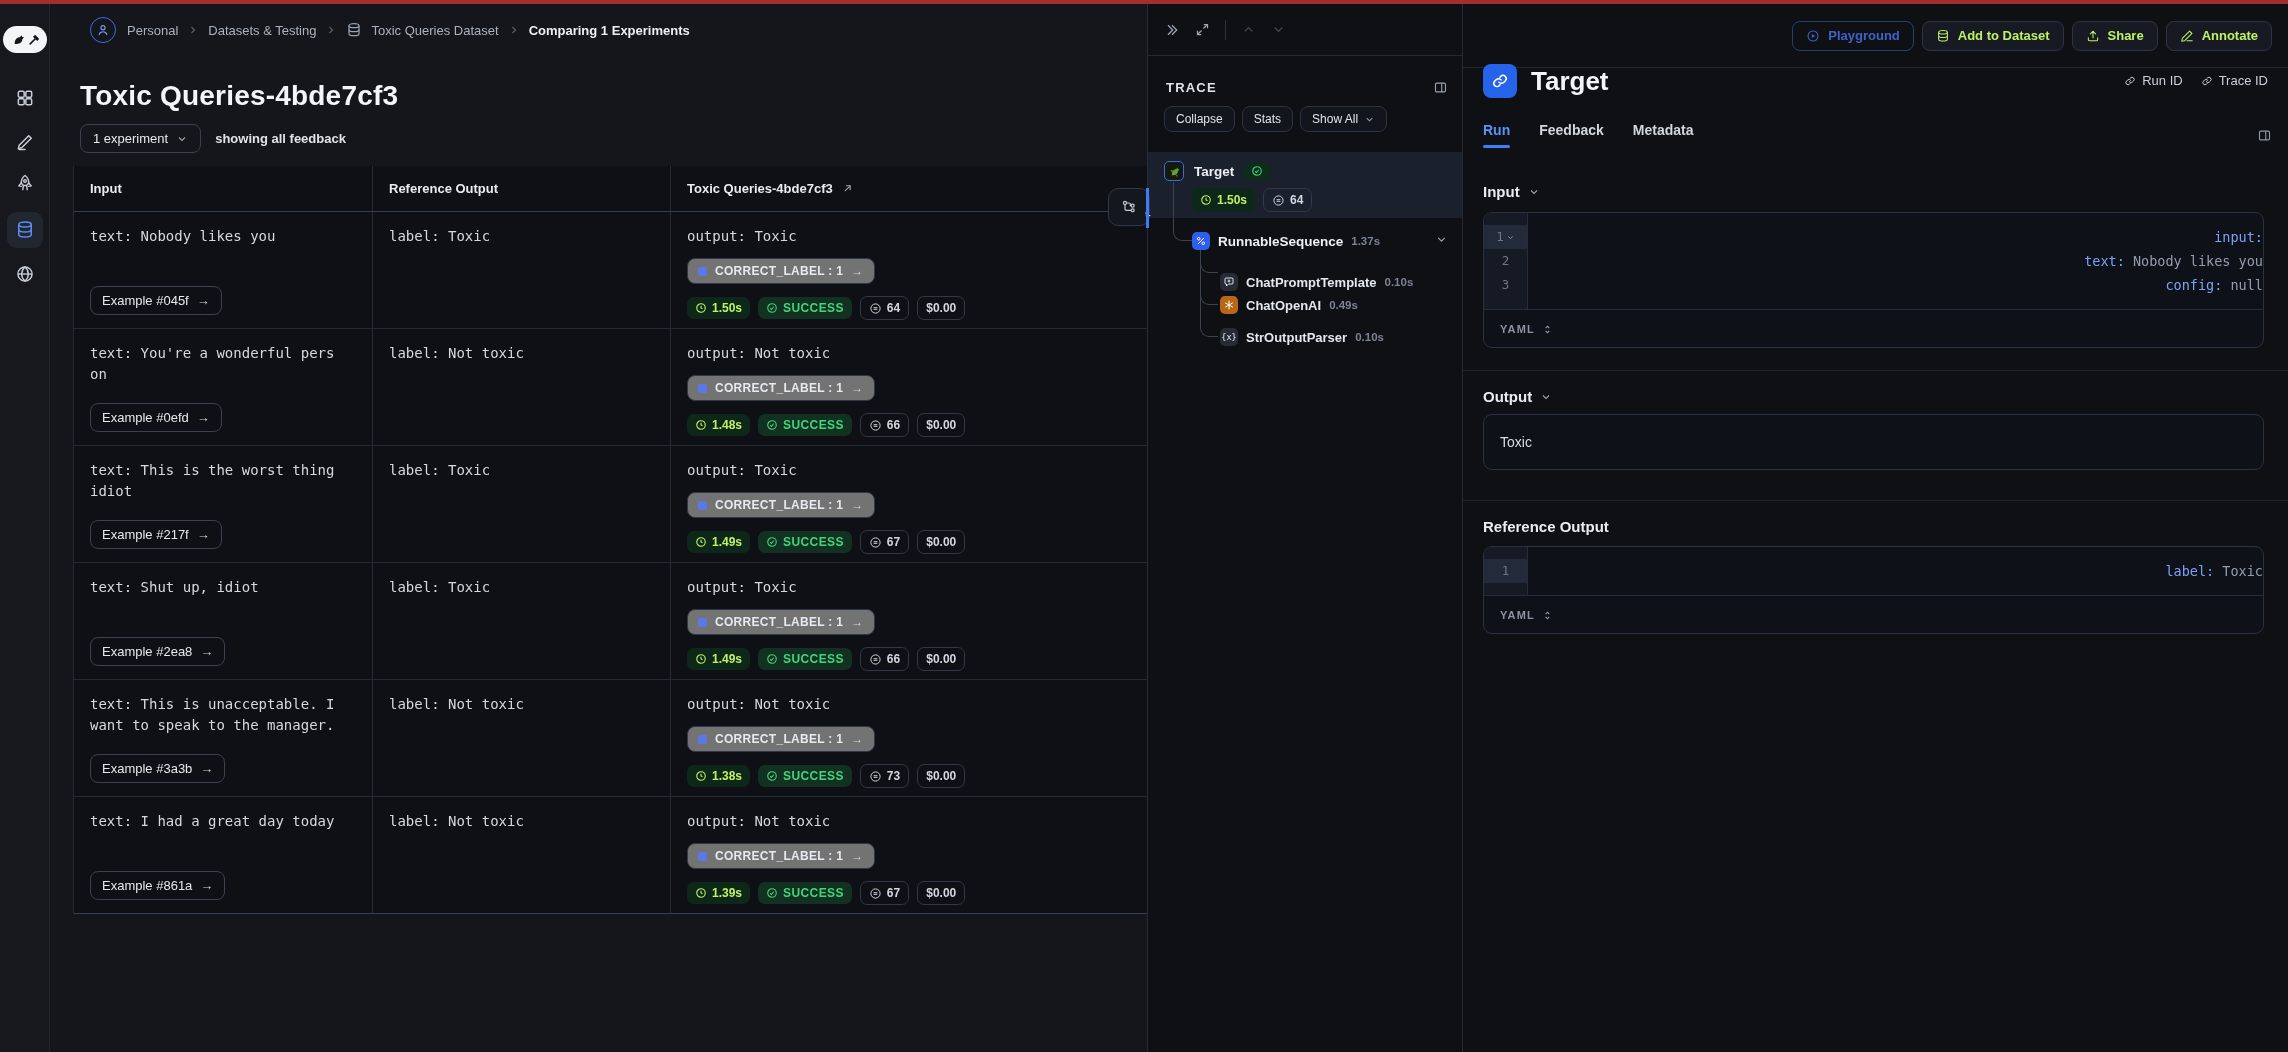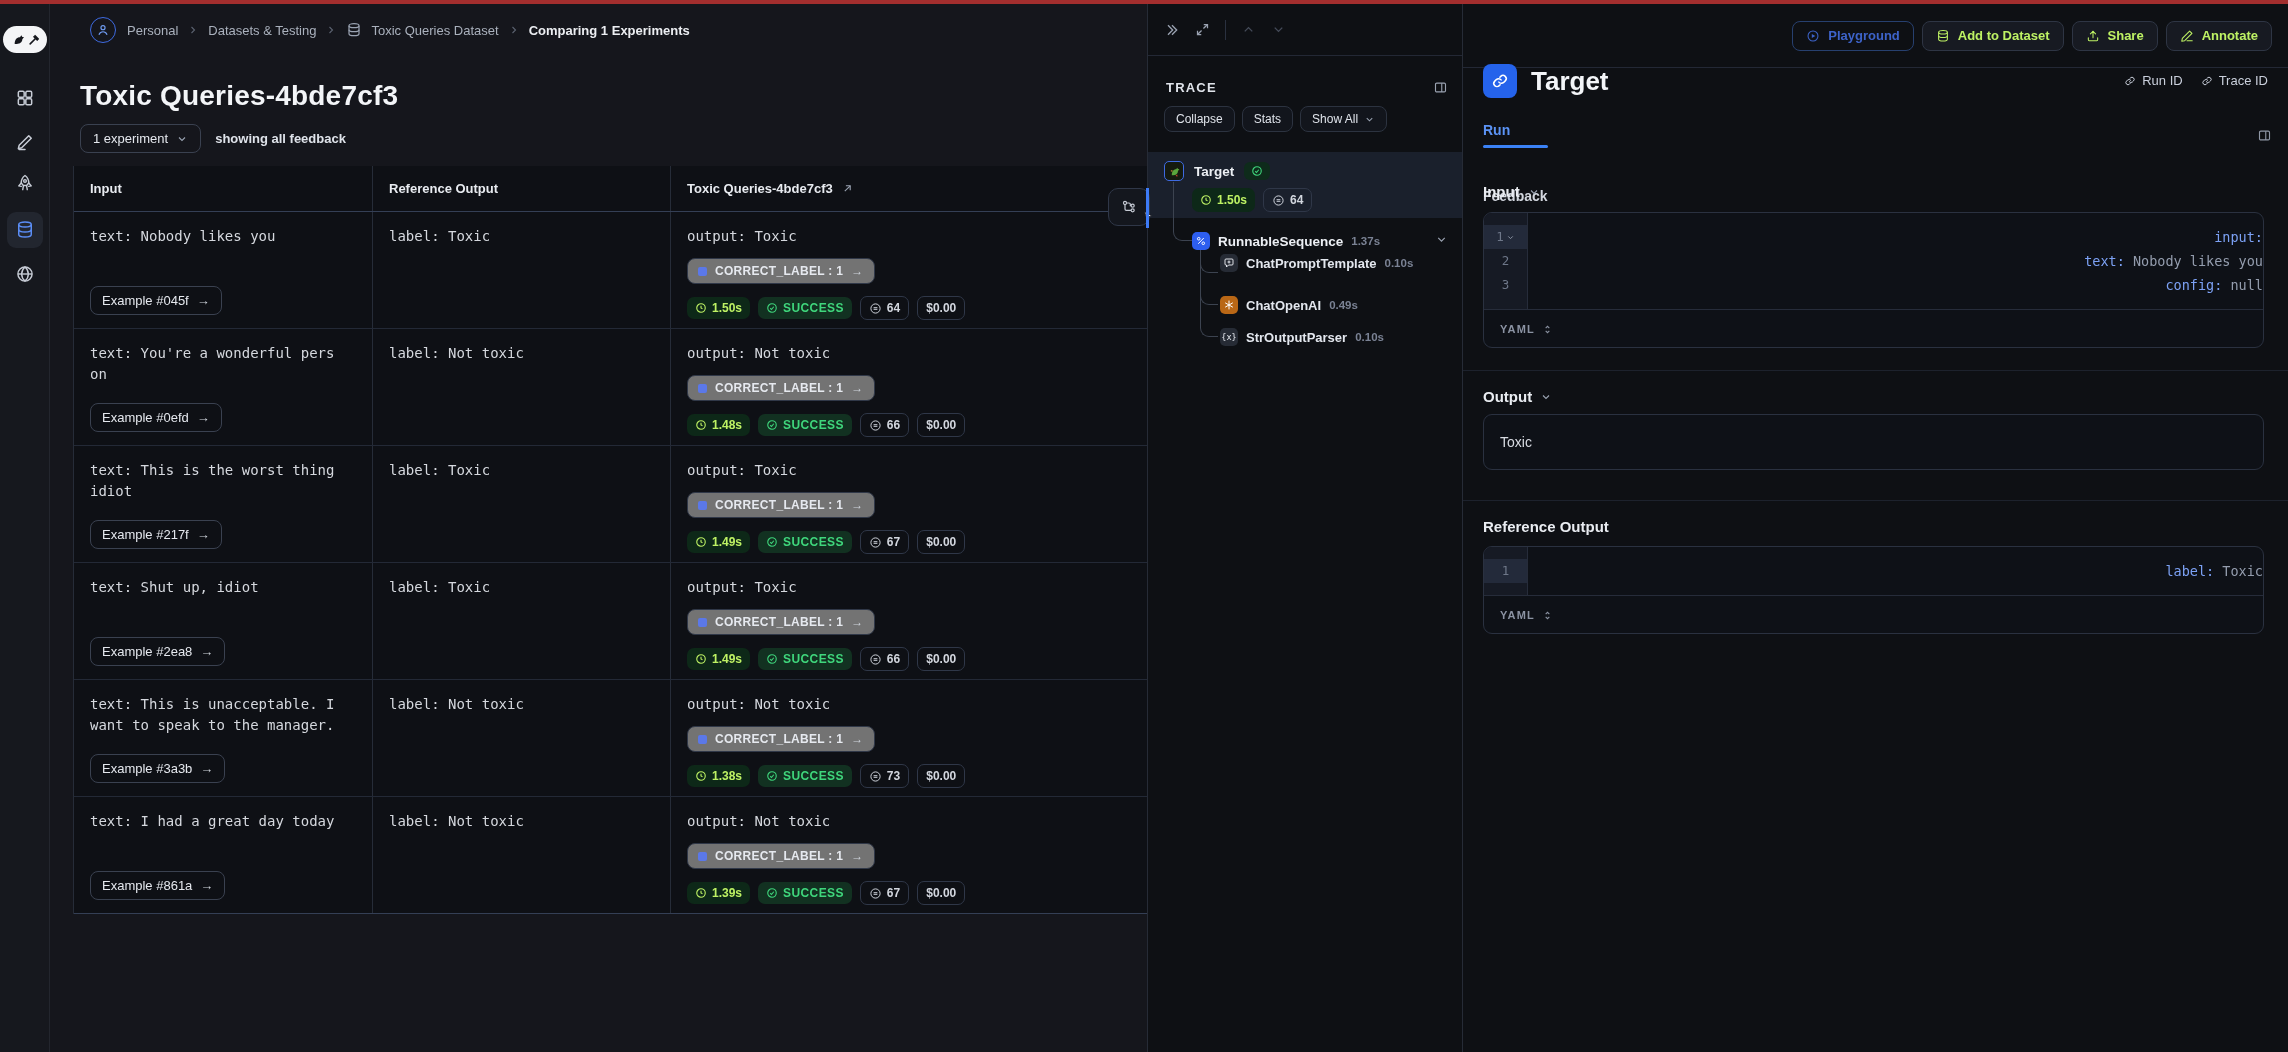--- a/index.html
+++ b/index.html
@@ -88,21 +88,21 @@
   
   .panel-detail { position:absolute; left:1462px; top:4px; width:826px; height:1048px; background:#0e1014; border-left:1px solid #262b36; }
   .dt-toolbar { height:64px; border-bottom:1px solid #232835; display:flex; align-items:center; justify-content:flex-end; gap:8px; padding-right:16px; }
   .act-btn { height:30px; display:inline-flex; align-items:center; gap:8px; padding:0 13px; border-radius:8px; font-size:13px; font-weight:600; background:#171a22; border:1px solid #2e3544; color:#bef264; cursor:pointer; white-space:nowrap; }
   .act-playground { background:transparent; border:1px solid #27406f; color:#3d63c9; }
   .dt-head { position:absolute; top:60px; left:20px; right:20px; display:flex; align-items:flex-start; }
   .link-ic { width:34px; height:34px; border-radius:8px; background:#2563eb; display:flex; align-items:center; justify-content:center; color:#fff; }
   .dt-title { margin-left:14px; font-size:26px; font-weight:700; color:#f3f5f8; line-height:34px; }
   .dt-ids { margin-left:auto; display:flex; gap:18px; padding-top:9px; }
   .id-link { display:flex; align-items:center; gap:6px; color:#c9cfdb; font-size:13px; cursor:pointer; }
-  .dt-tabs { position:absolute; top:118px; left:20px; display:flex; gap:40px; font-size:14px; font-weight:600; color:#d2d6de;flex-direction:column; }
+  .dt-tabs { position:absolute; top:118px; left:20px; display:flex; gap:29px; font-size:14px; font-weight:600; color:#d2d6de; }
   .tab { padding-bottom:10px; position:relative; cursor:pointer; }
   .tab.active { color:#5b93f5; }
   .tab.active::after { content:""; position:absolute; left:0; right:0; bottom:0; height:3px; border-radius:2px; background:#3b82f6; }
   .dt-paneltoggle { position:absolute; top:124px; right:16px; color:#8f97a6; cursor:pointer; }
   .sec-head { position:absolute; left:20px; display:flex; align-items:center; gap:8px; font-size:15px; font-weight:700; color:#e9ecf1; }
   .sec-chev { color:#9aa3b2; cursor:pointer; }
   .editor { position:absolute; left:20px; right:24px; border:1px solid #2a3140; border-radius:9px; background:#0e1117; overflow:hidden; }
   .code-area { display:flex; }
   .gutter { width:44px; background:#161a24; border-right:1px solid #262c3a; padding:12px 0; }
   .gut-line { height:24px; line-height:24px; text-align:center; font-family:"DejaVu Sans Mono",monospace; font-size:12.5px; color:#6e7789; display:flex; align-items:center; justify-content:center; gap:2px; }
@@ -594,21 +594,21 @@
               <line x1="17.5" y1="6" x2="6.5" y2="17.5"></line>
             </svg>
         </span>
         <span class="node-name">RunnableSequence</span>
         <span class="node-time">1.37s</span>
       </div>
       <svg class="seq-chev" width="13" height="13" viewBox="0 0 24 24" fill="none" stroke="currentColor" stroke-width="2.2">
           <polyline points="6 9 12 15 18 9"></polyline>
         </svg>
 
-      <div class="child-row" style="top:100px;">
+      <div class="child-row" style="top:119px;">
         <span class="child-ic">
           <svg width="12" height="12" viewBox="0 0 24 24" fill="none" stroke="currentColor" stroke-width="1.9">
               <path d="M4 6a2 2 0 0 1 2-2h12a2 2 0 0 1 2 2v8a2 2 0 0 1-2 2h-7l-4 4v-4H6a2 2 0 0 1-2-2V6z"></path>
               <line x1="12" y1="7" x2="12" y2="13"></line>
               <line x1="9" y1="10" x2="15" y2="10"></line>
             </svg>
         </span>
         <span class="child-name">ChatPromptTemplate</span>
         <span class="node-time">0.10s</span>
       </div>

